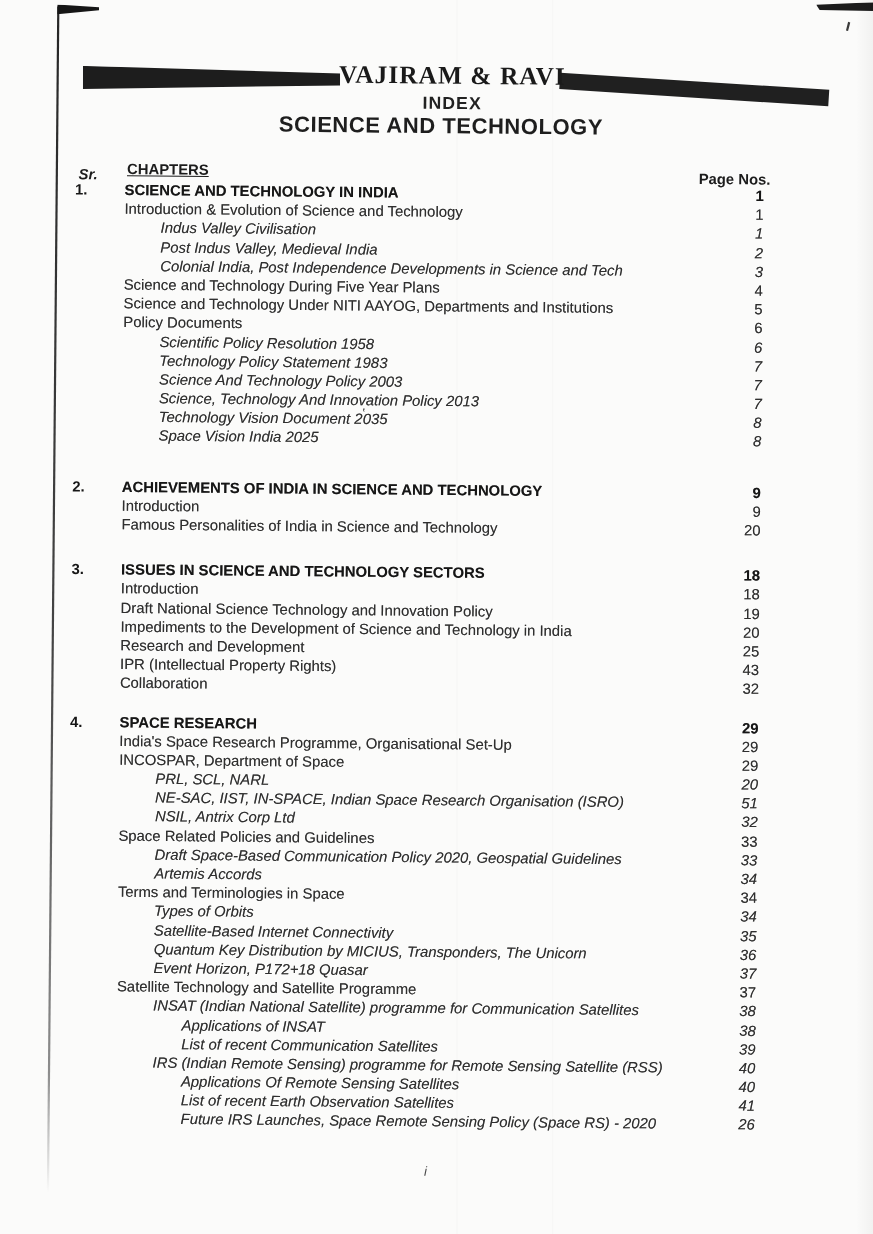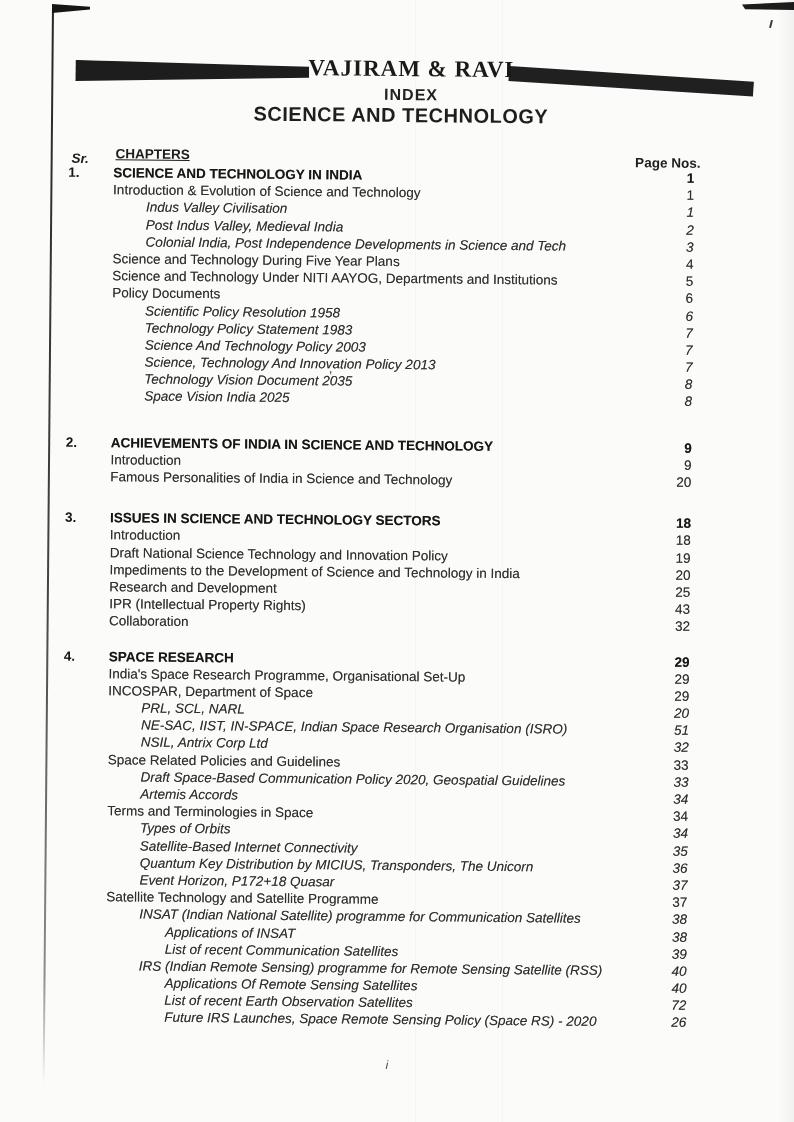--- a/index.html
+++ b/index.html
@@ -332,21 +332,21 @@
             <span class="p it">40</span>
           </div>
           <div class="row">
             <span class="no"></span>
             <span class="t ind2 it">Applications Of Remote Sensing Satellites</span>
             <span class="p it">40</span>
           </div>
           <div class="row">
             <span class="no"></span>
             <span class="t ind2 it">List of recent Earth Observation Satellites</span>
-            <span class="p it">72</span>
+            <span class="p it">41</span>
           </div>
           <div class="row">
             <span class="no"></span>
             <span class="t ind2 it">Future IRS Launches, Space Remote Sensing Policy (Space RS) - 2020</span>
             <span class="p it">26</span>
           </div>
         </div>
       </div>
   </div>
 

